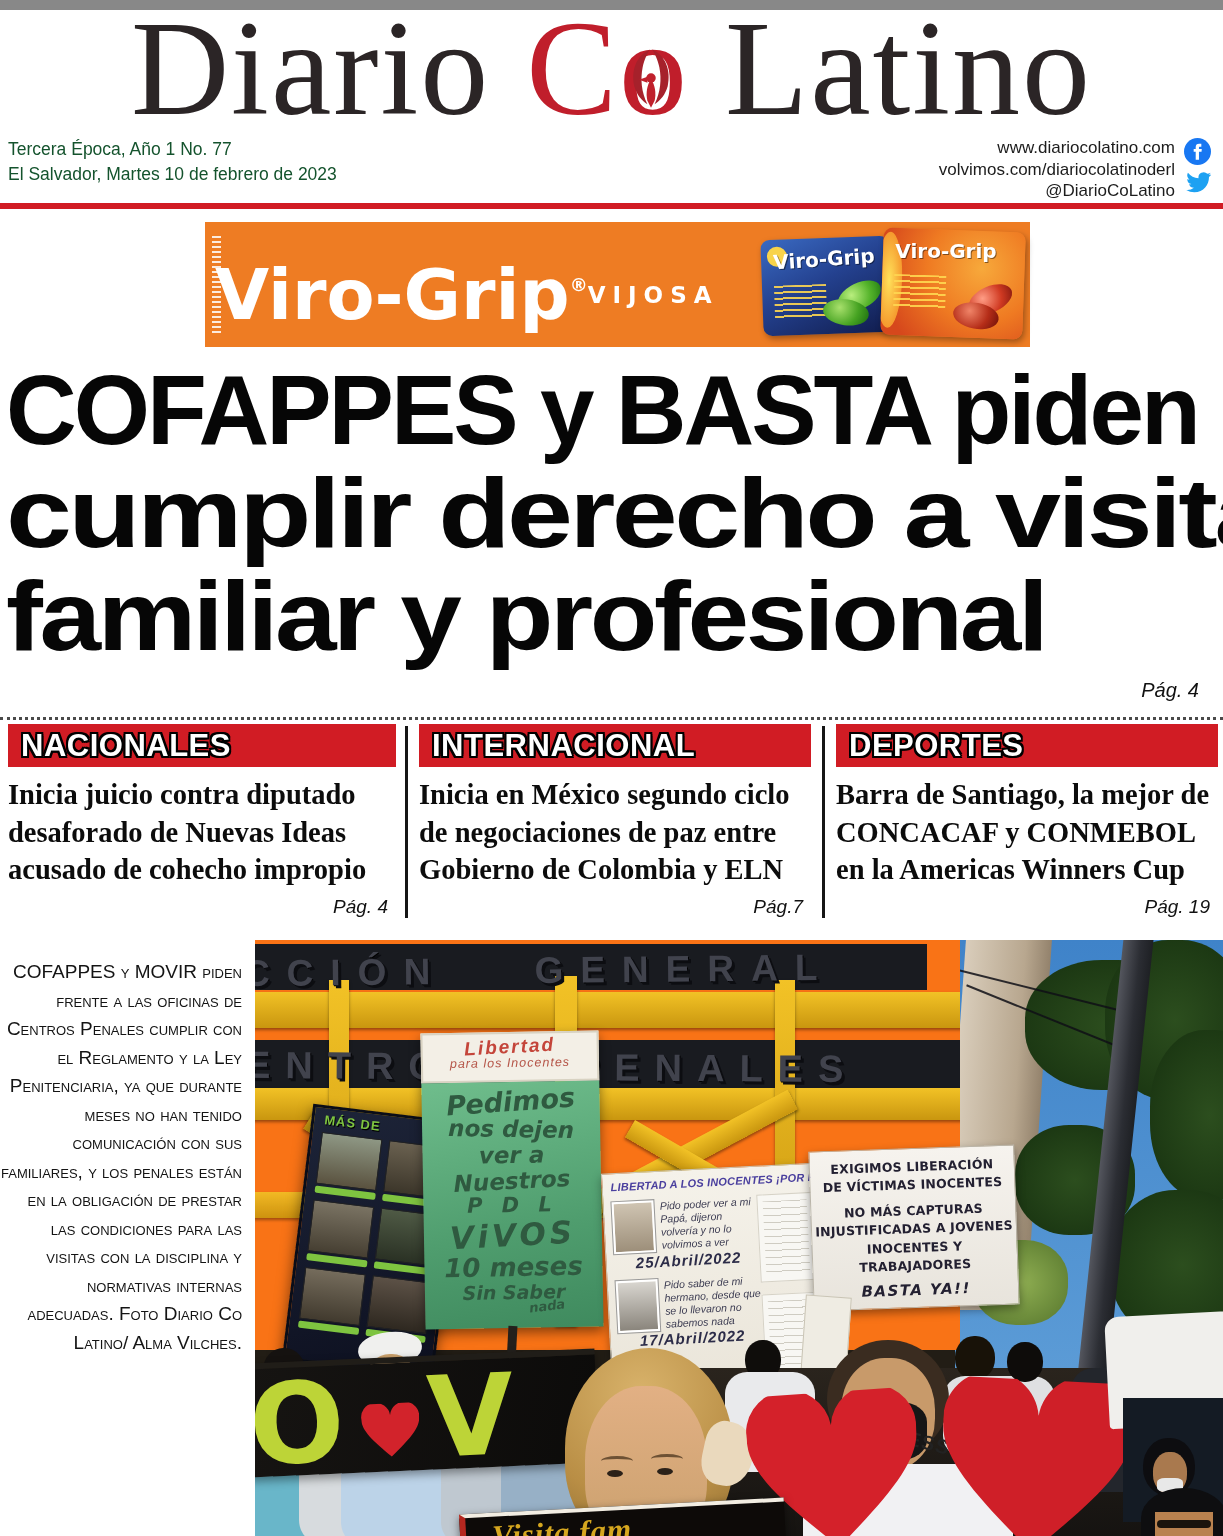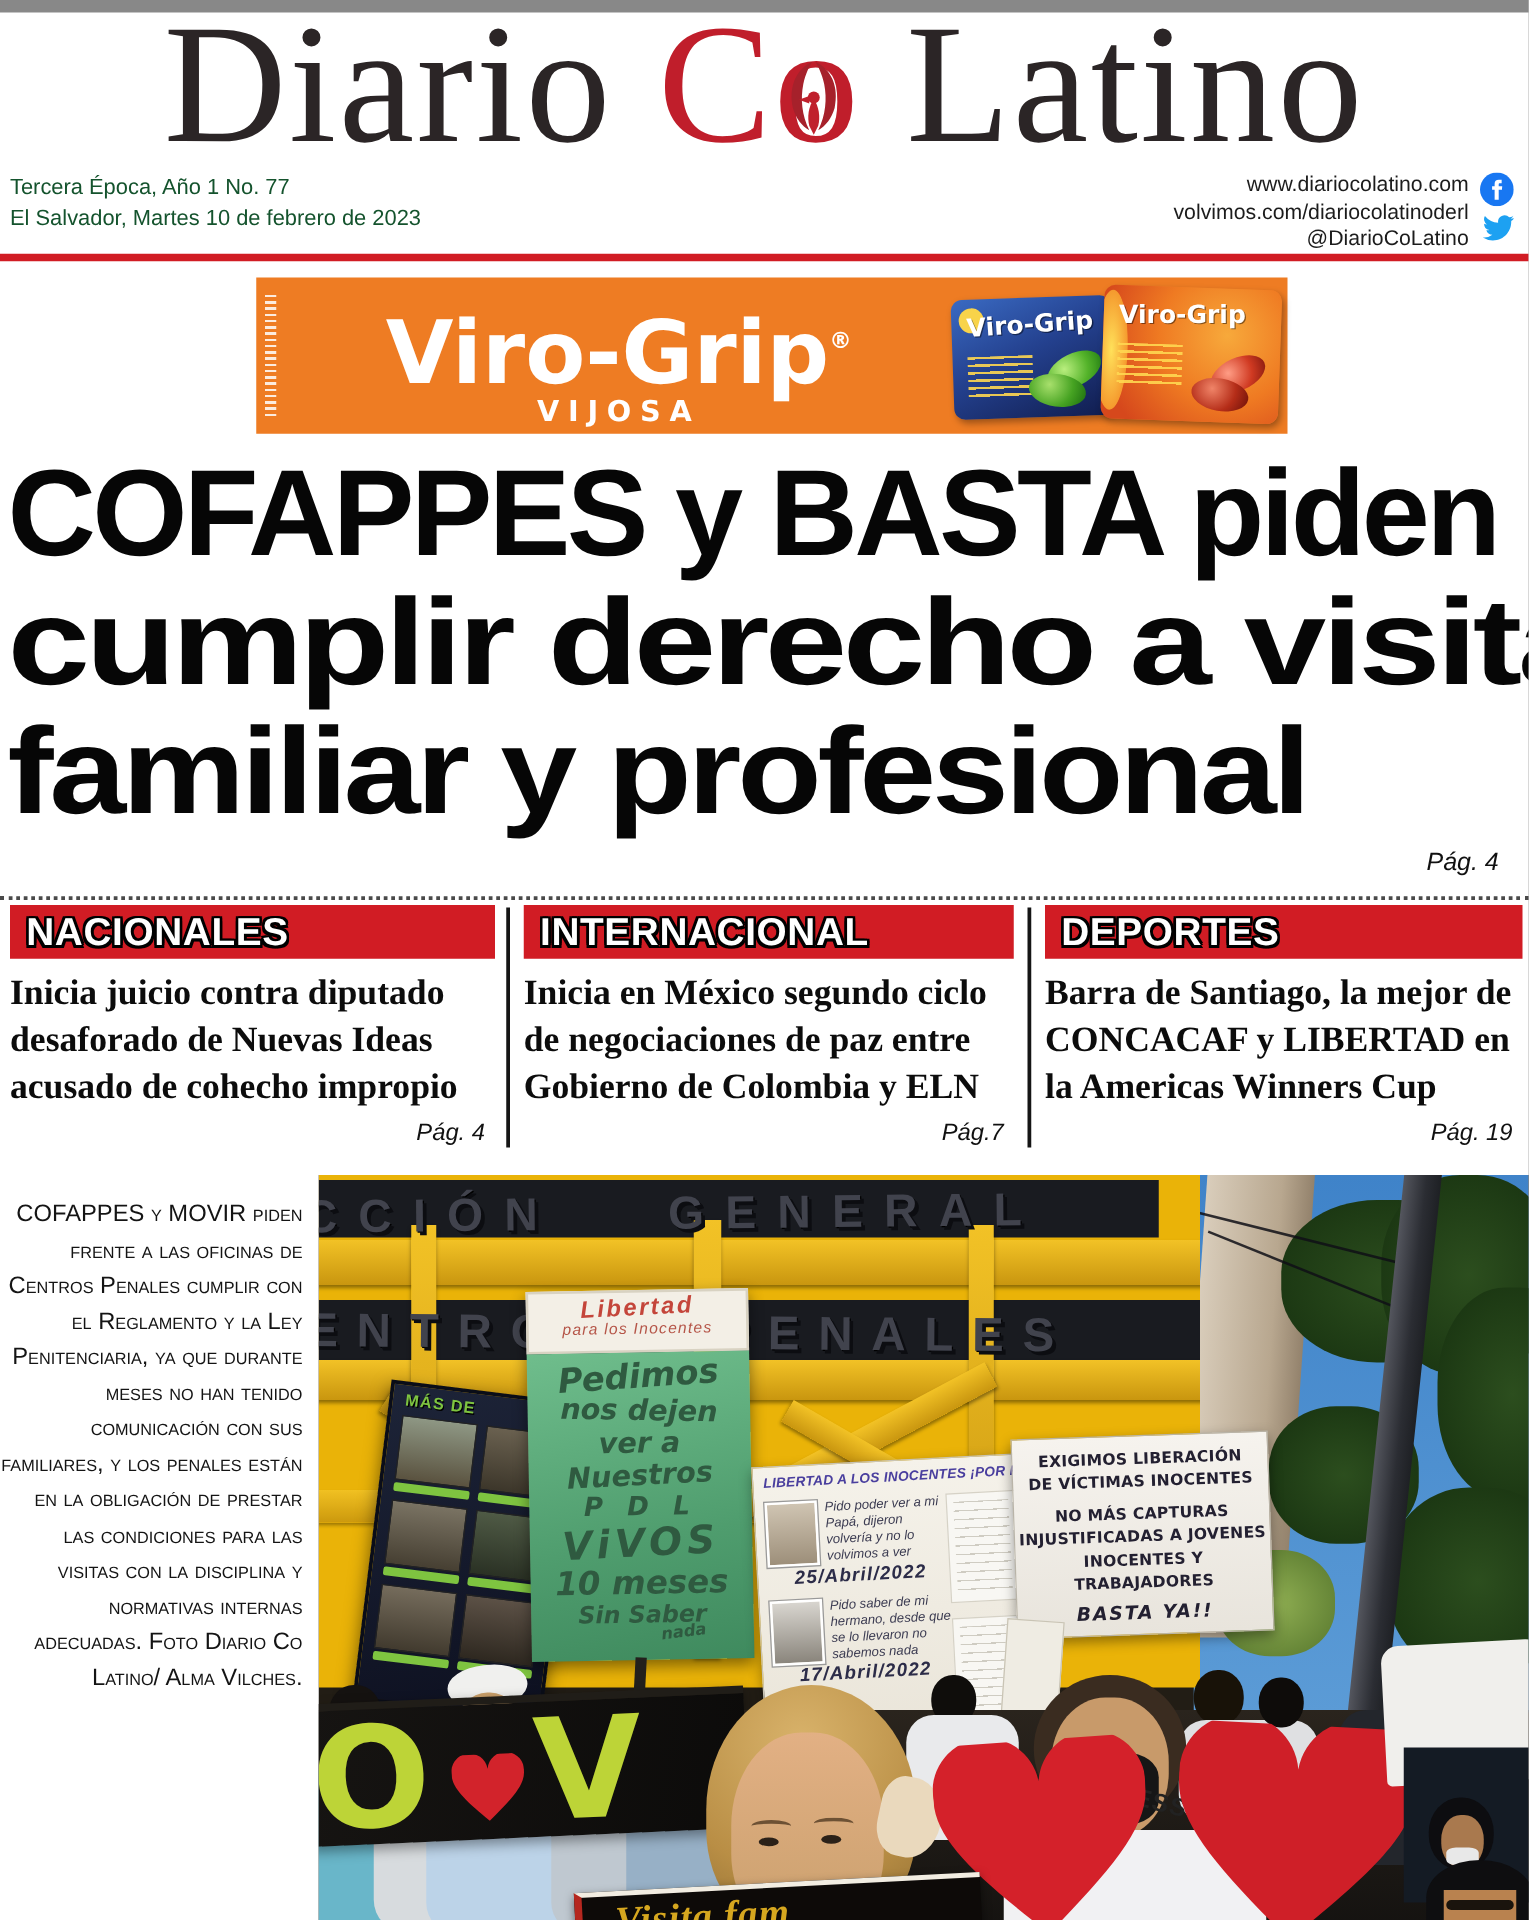--- a/index.html
+++ b/index.html
@@ -18,22 +18,22 @@
   .banner-years { margin-left:20px; font-size:55px; font-weight:bold; color:#fff; letter-spacing:1px; }
   .banner-tagline { margin-left:18px; font-size:27.5px; font-weight:bold; color:#fff; line-height:1.04; letter-spacing:.5px;
     text-shadow:-2px -2px 0 #000,2px -2px 0 #000,-2px 2px 0 #000,2px 2px 0 #000,0 2px 0 #000,2px 0 0 #000,-2px 0 0 #000,0 -2px 0 #000; }
   .contact { position:absolute; right:12px; top:127px; display:flex; gap:9px; align-items:flex-start; }
   .contact-text { text-align:right; font-size:17px; line-height:21.5px; color:#1c1c1c; }
   .contact-icons { display:flex; flex-direction:column; gap:5px; align-items:center; margin-top:1px; }
   .red-rule { position:absolute; left:0; top:193px; width:1223px; height:6px; background:#d11c24; }
 
   
   .ad { position:absolute; left:205px; top:212px; width:825px; height:125px; background:#ee7c23; }
-  .ad-left { position:absolute; left:10px; top:0; width:560px; height:145px; display:flex; flex-direction:column;
-    align-items:center; justify-content:center; }
+  .ad-left { position:absolute; left:10px; top:0; width:560px; height:145px; display:flex; flex-direction:row;
+    align-items:center; justify-content:flex-start; }
   .ad-brand { font-family:"DejaVu Sans", sans-serif; font-weight:bold; font-size:70px; color:#fff; line-height:1; letter-spacing:0; }
   .ad-reg { font-size:18px; vertical-align:28px; }
   .ad-company { font-family:"DejaVu Sans", sans-serif; font-size:23px; font-weight:bold; color:#fff; letter-spacing:7px; margin-top:0px; }
   .ad-microtext { position:absolute; left:7px; top:14px; width:9px; height:98px;
     background:repeating-linear-gradient(to bottom, rgba(255,255,255,.85) 0 2px, transparent 2px 5px); }
   .packets { position:absolute; right:6px; top:8px; width:262px; height:110px; }
   .packet { position:absolute; border-radius:9px; box-shadow:2px 3px 6px rgba(0,0,0,.35); overflow:hidden; }
   .packet-blue { left:0; top:8px; width:128px; height:96px; transform:rotate(-2deg);
     background:linear-gradient(155deg,#3a6ac2 0%,#24418f 45%,#101c4d 100%); }
   .packet-orange { right:0; top:0; width:142px; height:107px; transform:rotate(2deg);
@@ -80,21 +80,21 @@
 
   
   .photo { position:absolute; left:255px; top:930px; width:968px; height:606px; overflow:hidden; background:#221d15; }
   .ph-sky { position:absolute; left:700px; top:0; width:268px; height:430px; background:linear-gradient(#3f83c9,#5b9bd6); }
   .ph-wall-tan { position:absolute; left:698px; top:0; width:86px; height:370px; transform:skewX(-4deg);
     background:linear-gradient(90deg,#d9cdbb,#b8a78f 70%,#93826c); }
   .leafblob { position:absolute; border-radius:45%; background:radial-gradient(#2c4e1e,#16300f); }
   .ph-pole { position:absolute; left:845px; top:-12px; width:30px; height:470px; border-radius:5px; transform:rotate(6deg);
     background:linear-gradient(90deg,#54565e,#2b2d33 60%,#1e2024); }
   .wire { position:absolute; height:2px; background:rgba(15,15,22,.85); }
-  .ph-structure { position:absolute; left:0; top:0; width:705px; height:410px; background:#eab308; overflow:hidden; }
+  .ph-structure { position:absolute; left:0; top:0; width:705px; height:410px; background:#f97316; overflow:hidden; }
   .ybar { position:absolute; background:linear-gradient(#f2c226,#c9960f); box-shadow:0 2px 3px rgba(0,0,0,.4); }
   .yrail { position:absolute; background:#191b20; }
   .fac-line { position:absolute; font-weight:800; color:#41434d; white-space:nowrap;
     text-shadow:3px 3px 0 #0c0d11, 1px 1px 0 #000; }
   .fac1 { left:-12px; top:10px; font-size:37px; letter-spacing:17px; word-spacing:60px; transform:rotate(-.6deg); }
   .fac2 { left:-10px; top:106px; font-size:38px; letter-spacing:15px; word-spacing:55px; transform:rotate(.4deg); }
 
   .vbanner { position:absolute; left:42px; top:172px; width:152px; height:258px; transform:rotate(7deg);
     background:linear-gradient(160deg,#1d2438,#0d1020); border:3px solid #0a0d18; box-shadow:0 6px 14px rgba(0,0,0,.5); }
   .vb-title { color:#7ec440; font-weight:bold; font-size:13px; letter-spacing:1px; padding:4px 0 2px 10px;
@@ -281,21 +281,21 @@
         <span class="sec-label">INTERNACIONAL</span>
       </div>
       <div class="sec-headline">Inicia en México segundo ciclo de negociaciones de paz entre Gobierno de Colombia y ELN</div>
       <div class="sec-page">Pág.7</div>
     </div>
     <div class="sec-div" style="left:822px;"></div>
     <div class="sec-col sec-col3">
       <div class="sec-bar">
         <span class="sec-label">DEPORTES</span>
       </div>
-      <div class="sec-headline">Barra de Santiago, la mejor de CONCACAF y LIBERTAD en la Americas Winners Cup</div>
+      <div class="sec-headline">Barra de Santiago, la mejor de CONCACAF y CONMEBOL en la Americas Winners Cup</div>
       <div class="sec-page">Pág. 19</div>
     </div>
   </div>
 
   <div class="caption">COFAPPES y MOVIR piden frente a las oficinas de Centros Penales cumplir con el Reglamento y la Ley Penitenciaria, ya que durante meses no han tenido comunicación con sus familiares, y los penales están en la obligación de prestar las condiciones para las visitas con la disciplina y normativas internas adecuadas. Foto Diario Co Latino/ Alma Vilches.</div>
 
   <div class="photo">
 
     <div class="ph-sky"></div>
     <div class="ph-wall-tan"></div>

